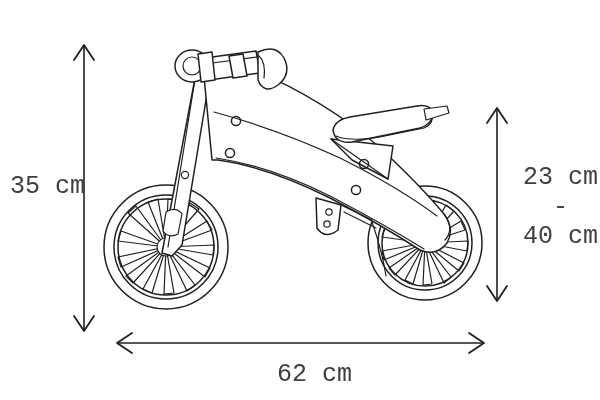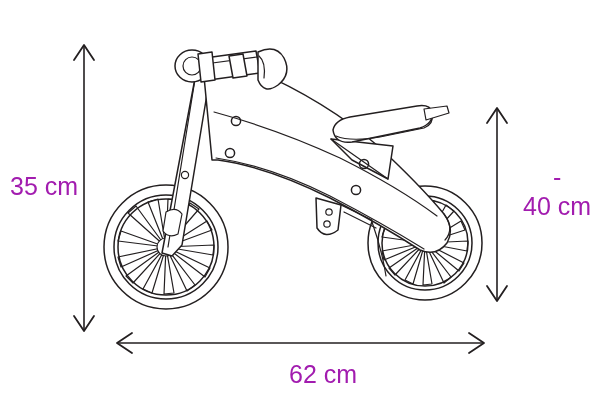--- a/index.html
+++ b/index.html
@@ -21,34 +21,33 @@
   }
   #drawing {
     position: absolute;
     top: 0;
     left: 0;
     width: 600px;
     height: 400px;
   }
   .dim-label {
     position: absolute;
-    color: #a21caf;
+    color: #404040;
     font-size: 25px;
-    font-family: Liberation Sans, sans-serif;
+    font-family: Liberation Mono, monospace;
     white-space: nowrap;
     line-height: 1.18;
   }
   #label-height {
     left: 10px;
     top: 172px;
   }
   #label-width {
     left: 277px;
     top: 360px;
-    margin-left: 12px;
   }
   #label-seat {
     left: 523px;
     top: 163px;
     text-align: center;
   }
   #label-seat .seat-line {
     display: block;
   }
   #label-seat .seat-dash {
@@ -217,17 +216,18 @@
       <circle class="ln-thin" cx="185" cy="175" r="3.6"></circle>
     </g>
 
   </svg>
 
   <div class="dim-label" id="label-height">35 cm</div>
 
   <div class="dim-label" id="label-width">62 cm</div>
 
   <div class="dim-label" id="label-seat">
+    <span class="seat-line">23 cm</span>
     <span class="seat-dash">-</span>
     <span class="seat-line">40 cm</span>
   </div>
 
 </div>
 
 </body></html>

